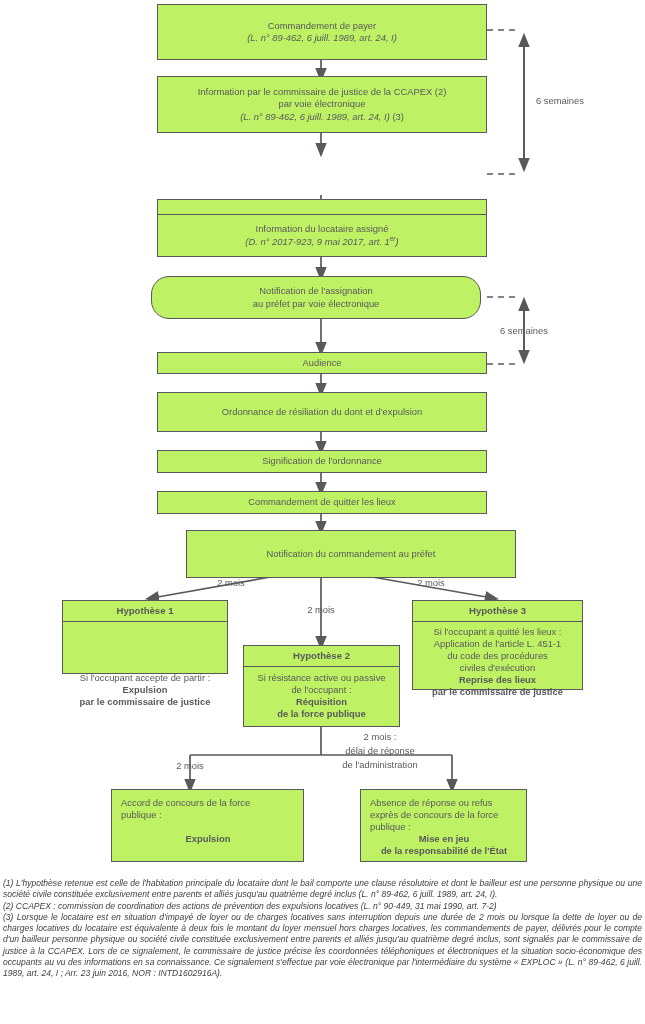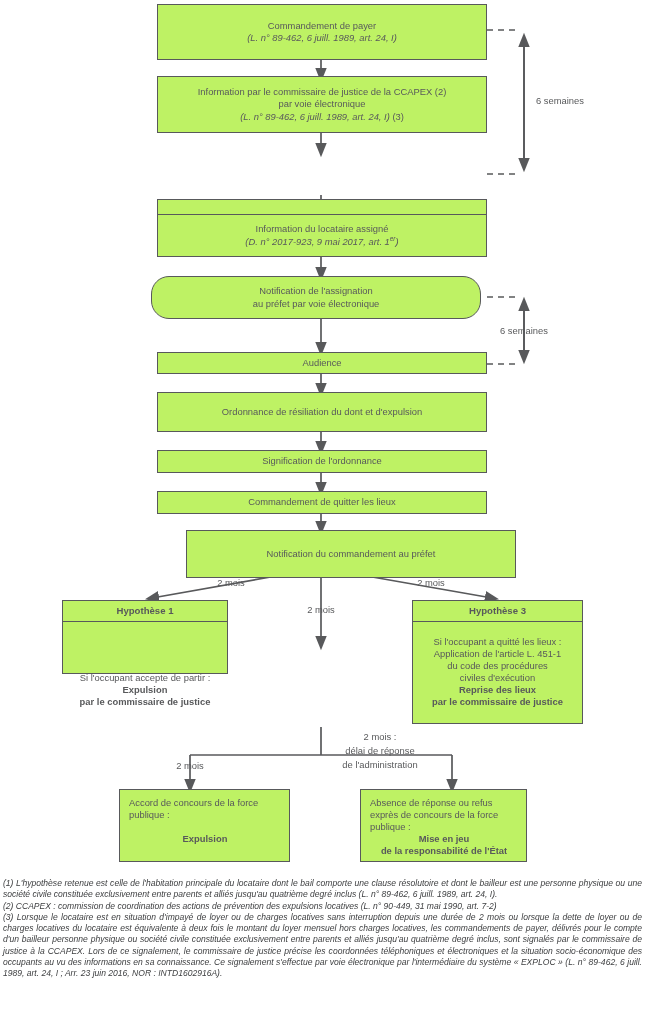--- a/index.html
+++ b/index.html
@@ -148,34 +148,43 @@
 
   <div class="box hyp" style="left:62px;top:600px;width:166px;height:74px;gap:46px;">
     <div class="hd">Hypothèse 1</div>
     <div class="bdy">
       <span class="ln">Si l'occupant accepte de partir :</span>
       <span class="ln bd">Expulsion</span>
       <span class="ln bd">par le commissaire de justice</span>
     </div>
   </div>
 
-
-  <div class="box hyp" style="left:412px;top:600px;width:171px;height:124px;">
+  <div class="box hyp" style="left:243px;top:645px;width:157px;height:82px;">
+    <div class="hd">Hypothèse 2</div>
+    <div class="bdy">
+      <span class="ln">Si résistance active ou passive</span>
+      <span class="ln">de l'occupant :</span>
+      <span class="ln bd">Réquisition</span>
+      <span class="ln bd">de la force publique</span>
+    </div>
+  </div>
+
+  <div class="box hyp" style="left:412px;top:600px;width:171px;height:90px;">
     <div class="hd">Hypothèse 3</div>
     <div class="bdy">
       <span class="ln">Si l'occupant a quitté les lieux :</span>
       <span class="ln">Application de l'article L. 451-1</span>
       <span class="ln">du code des procédures</span>
       <span class="ln">civiles d'exécution</span>
       <span class="ln bd">Reprise des lieux</span>
       <span class="ln bd">par le commissaire de justice</span>
     </div>
   </div>
 
-  <div class="box outbox" style="left:119px;top:789px;width:171px;height:73px;">
+  <div class="box outbox" style="left:111px;top:789px;width:193px;height:73px;">
     <span class="ln">Accord de concours de la force</span>
     <span class="ln">publique :</span>
     <span class="ln">&nbsp;</span>
     <span class="ln bd ctr">Expulsion</span>
   </div>
 
   <div class="box outbox" style="left:360px;top:789px;width:167px;height:73px;">
     <span class="ln">Absence de réponse ou refus</span>
     <span class="ln">exprès de concours de la force</span>
     <span class="ln">publique :</span>

